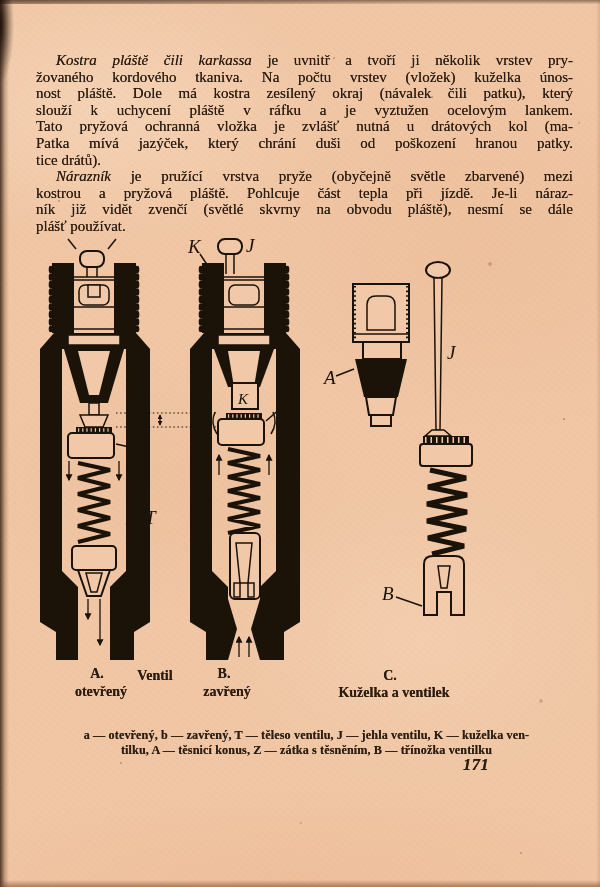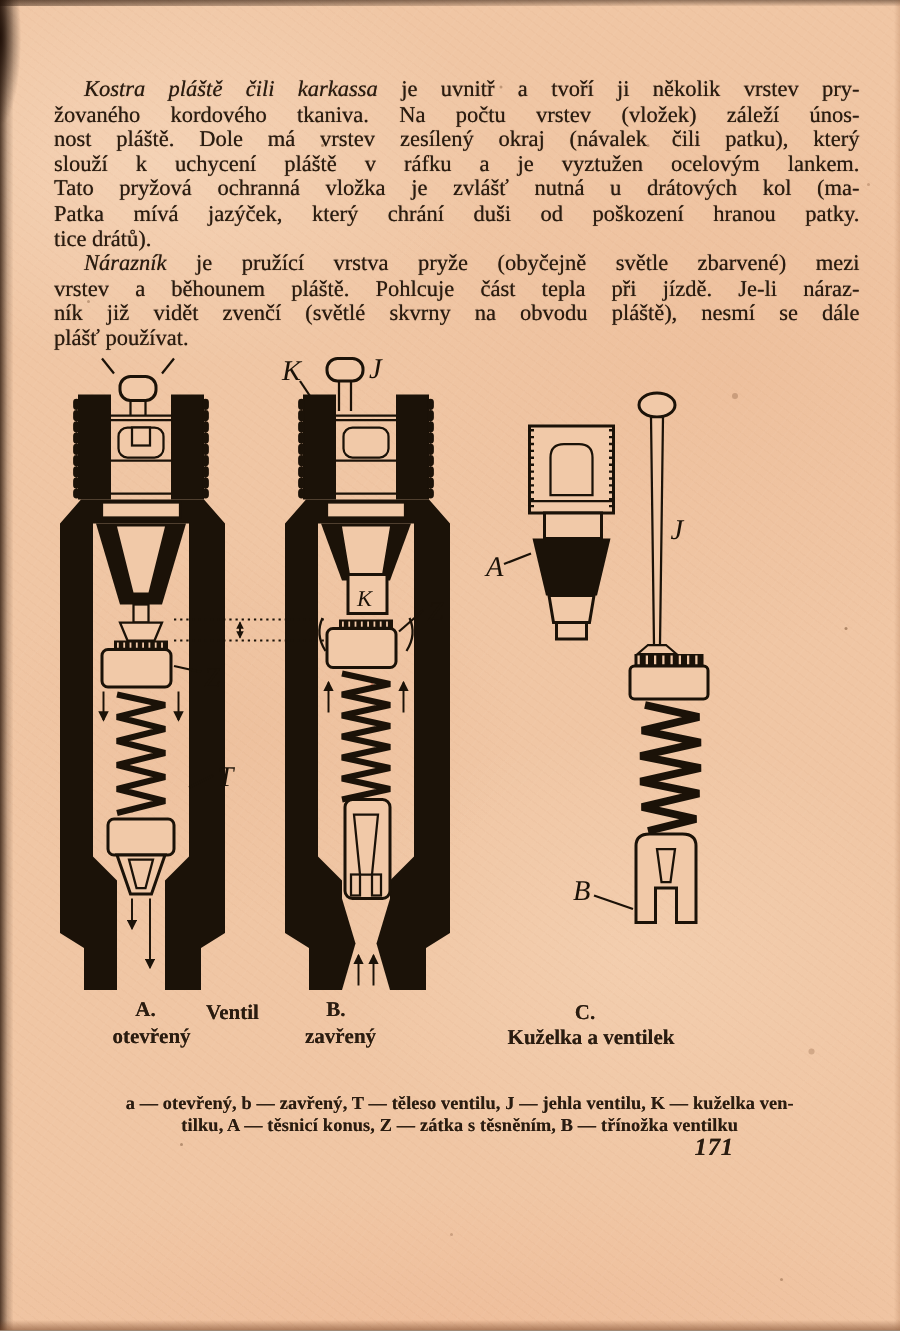--- a/index.html
+++ b/index.html
@@ -82,28 +82,28 @@
 </head>
 <body>
 
 <div class="page">
   <div class="texture"></div>
   <div class="grain"></div>
   <div class="specks"></div>
 
   <div class="bodytext">
     <div class="ln ind"><i>Kostra pláště čili karkassa</i><span> je uvnitř a tvoří ji několik vrstev pry-</span></div>
-    <div class="ln">žovaného kordového tkaniva. Na počtu vrstev (vložek) záleží únos-</div>
-    <div class="ln">nost pláště. Dole má vrstev zesílený okraj (návalek čili patku), který</div>
+    <div class="ln">žovaného kordového tkaniva. Na počtu vrstev (vložek) kuželka únos-</div>
+    <div class="ln">nost pláště. Dole má kostra zesílený okraj (návalek čili patku), který</div>
     <div class="ln">slouží k uchycení pláště v ráfku a je vyztužen ocelovým lankem.</div>
     <div class="ln">Tato pryžová ochranná vložka je zvlášť nutná u drátových kol (ma-</div>
     <div class="ln">Patka mívá jazýček, který chrání duši od poškození hranou patky.</div>
     <div class="ln end">tice drátů).</div>
     <div class="ln ind"><i>Nárazník</i><span> je pružící vrstva pryže (obyčejně světle zbarvené) mezi</span></div>
-    <div class="ln">vrstev a běhounem pláště. Pohlcuje část tepla při jízdě. Je-li náraz-</div>
+    <div class="ln">kostrou a pryžová pláště. Pohlcuje část tepla při jízdě. Je-li náraz-</div>
     <div class="ln">ník již vidět zvenčí (světlé skvrny na obvodu pláště), nesmí se dále</div>
     <div class="ln end">plášť používat.</div>
   </div>
 
   <div class="figwrap">
   <svg width="540" height="425" viewBox="0 0 540 425">
     <defs>
       <marker id="ah" viewBox="0 0 6 6" refX="5" refY="3" markerWidth="7" markerHeight="7" markerUnits="userSpaceOnUse" orient="auto">
             <path d="M0,0 L6,3 L0,6 Z" fill="#1b1208"></path>
           </marker>

